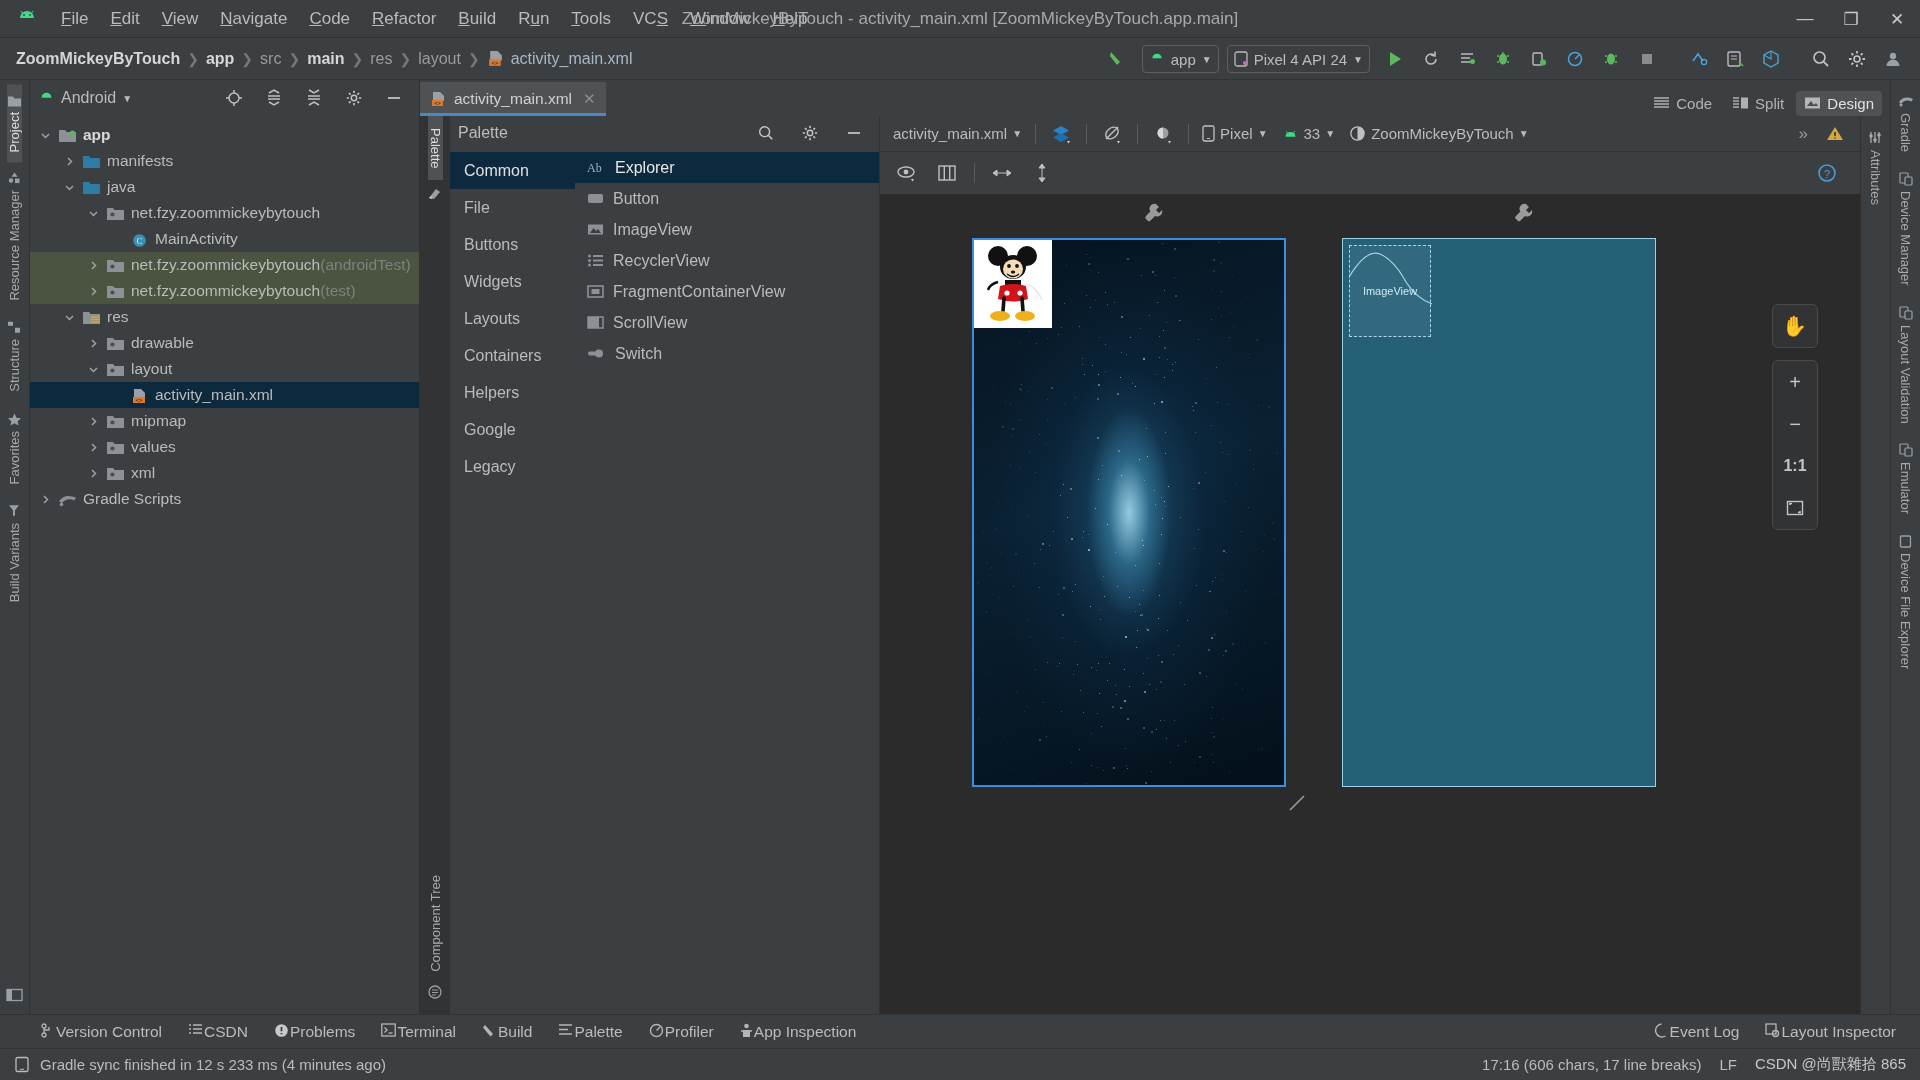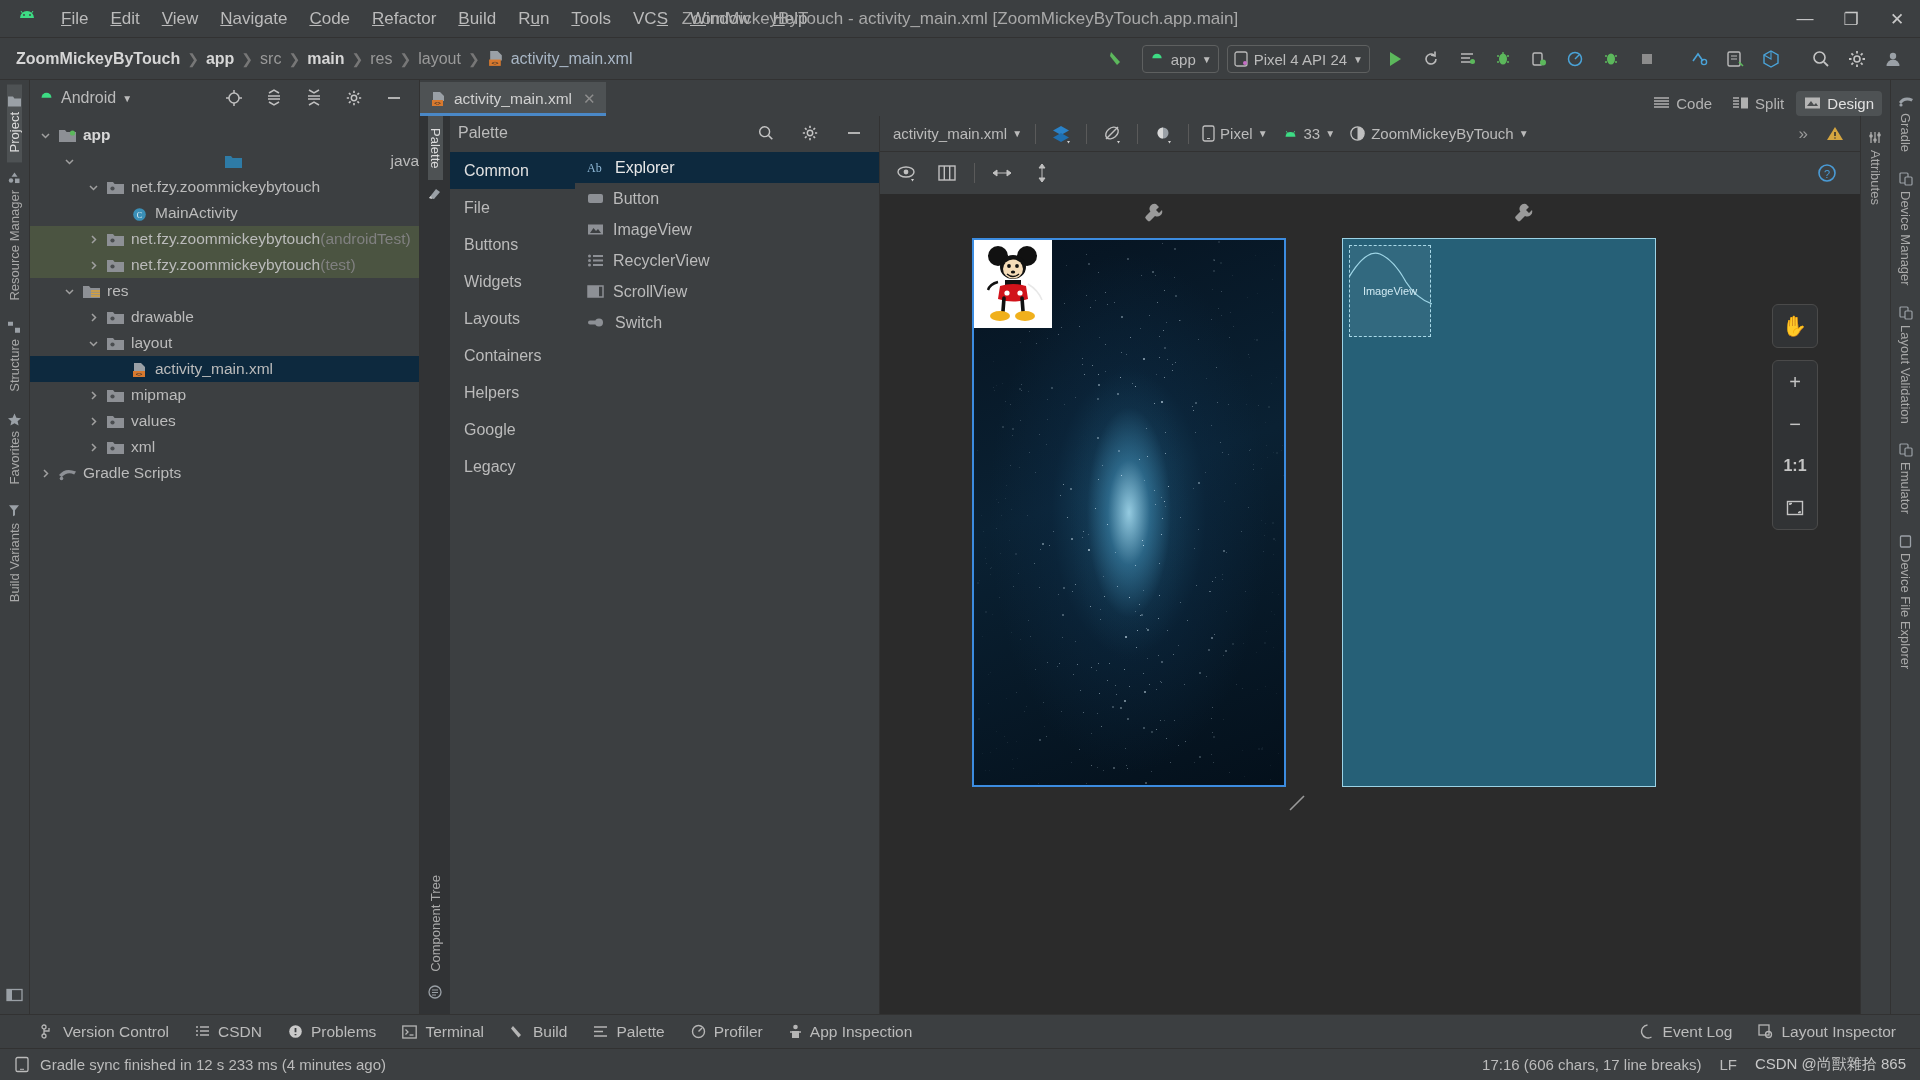--- a/index.html
+++ b/index.html
@@ -132,21 +132,21 @@
   .iv-label { position: absolute; left: 50%; top: 50%; transform: translate(-50%,-50%); font-size: 11px; color: #cfe9f2; white-space: nowrap;}
 
   .resize-handle { position: absolute; left: 1388px; top: 905px; color: #8a8a8a; font-size: 18px; transform: rotate(0deg);}
 
   .zoom-controls { position: absolute; right: 42px; top: 0px; display: flex; flex-direction: column; gap: 12px; }
   .zc-group { background: #313335; border: 1px solid #4a4a4a; border-radius: 6px; display: flex; flex-direction: column; align-items: center; }
   .zc-btn { width: 44px; height: 42px; display: flex; align-items: center; justify-content: center; color: #c4c4c4; font-size: 20px; }
 
   
   .bottombar { height: 34px; flex: 0 0 34px; background: #3c3f41; display: flex; align-items: center; padding-left: 40px; gap: 26px; border-top:1px solid #323232;}
-  .bb-item { display: flex; align-items: center; gap: 8px; font-size: 15.5px; color: #bbbbbb; }
+  .bb-item { display: flex; gap: 1px; font-size: 15.5px; color: #bbbbbb; }
   .bb-right { margin-left: auto; display: flex; gap: 26px; padding-right: 24px; }
   .statusbar { height: 32px; flex: 0 0 32px; background: #3c3f41; display: flex; align-items: center; padding-left: 14px; gap: 10px; font-size: 15px; color:#bbbbbb; border-top:1px solid #323232;}
   .sb-right { margin-left: auto; display: flex; align-items: center; gap: 18px; padding-right: 14px; }
   .watermark { color: #cfcfcf; font-size: 15px; opacity: 0.95; }
 
   svg { display: block; }
 </style>
 </head>
 <body>
 
@@ -437,21 +437,34 @@
               </svg>
             </span>
             <span class="folder-ic">
               <svg width="19" height="16" viewBox="0 0 19 16">
                 <path d="M1 2h6l1.6 2H18v10H1z" fill="#8d9095"></path>
                 <circle cx="14.5" cy="5" r="2.6" fill="#5cb85c"></circle>
               </svg>
             </span>
             <span class="lbl b">app</span>
           </div>
-          <div class="tree-row" style="padding-left: 34px; justify-content: space-between;">
+          <div class="tree-row" style="padding-left: 34px;">
+            <span class="arrow">
+              <svg width="11" height="11" viewBox="0 0 11 11">
+                <path d="M4 2 L7.5 5.5 L4 9" fill="none" stroke="#a0a0a0" stroke-width="1.5"></path>
+              </svg>
+            </span>
+            <span class="folder-ic">
+              <svg width="19" height="16" viewBox="0 0 19 16">
+                <path d="M1 2h6l1.6 2H18v10H1z" fill="#2e7ba6"></path>
+              </svg>
+            </span>
+            <span class="lbl">manifests</span>
+          </div>
+          <div class="tree-row" style="padding-left: 34px;">
             <span class="arrow">
               <svg width="11" height="11" viewBox="0 0 11 11">
                 <path d="M2 4 L5.5 7.5 L9 4" fill="none" stroke="#a0a0a0" stroke-width="1.5"></path>
               </svg>
             </span>
             <span class="folder-ic">
               <svg width="19" height="16" viewBox="0 0 19 16">
                 <path d="M1 2h6l1.6 2H18v10H1z" fill="#2e7ba6"></path>
               </svg>
             </span>
@@ -756,20 +769,29 @@
                 <div class="pal-item">
                   <span>
                     <svg width="17" height="15" viewBox="0 0 17 15">
                       <circle cx="2.5" cy="3" r="1.5" fill="#8d9095"></circle>
                       <circle cx="2.5" cy="7.5" r="1.5" fill="#8d9095"></circle>
                       <circle cx="2.5" cy="12" r="1.5" fill="#8d9095"></circle>
                       <path d="M6 3h10M6 7.5h10M6 12h10" stroke="#8d9095" stroke-width="1.8"></path>
                     </svg>
                   </span>
                   <span>RecyclerView</span>
+                </div>
+                <div class="pal-item">
+                  <span>
+                    <svg width="17" height="15" viewBox="0 0 17 15">
+                      <rect x="1" y="2" width="15" height="11" fill="none" stroke="#8d9095" stroke-width="1.6"></rect>
+                      <rect x="4.5" y="5" width="8" height="5" fill="#8d9095"></rect>
+                    </svg>
+                  </span>
+                  <span>FragmentContainerView</span>
                 </div>
                 <div class="pal-item">
                   <span>
                     <svg width="17" height="15" viewBox="0 0 17 15">
                       <rect x="1" y="2" width="15" height="11" fill="none" stroke="#8d9095" stroke-width="1.5"></rect>
                       <rect x="1" y="2" width="11" height="11" fill="#8d9095"></rect>
                     </svg>
                   </span>
                   <span>ScrollView</span>
                 </div>

